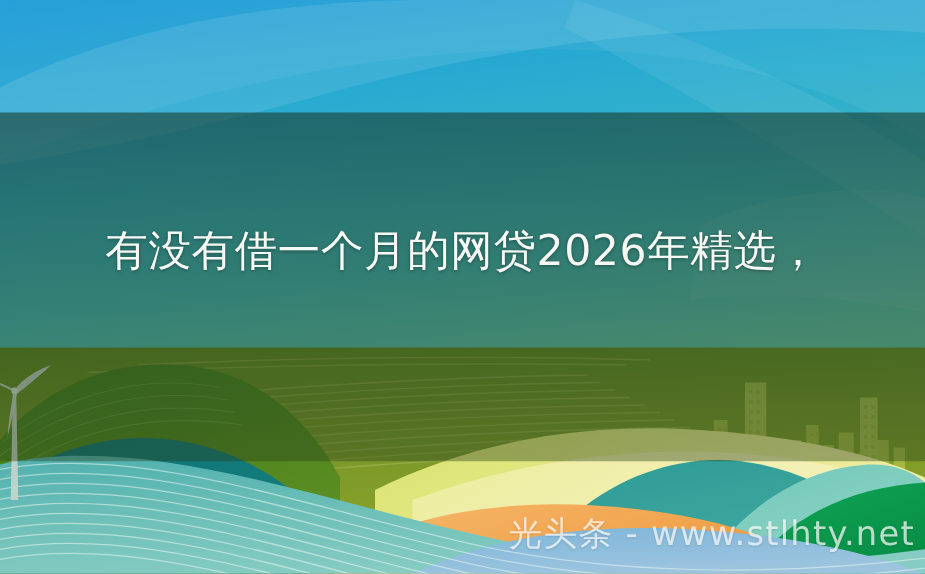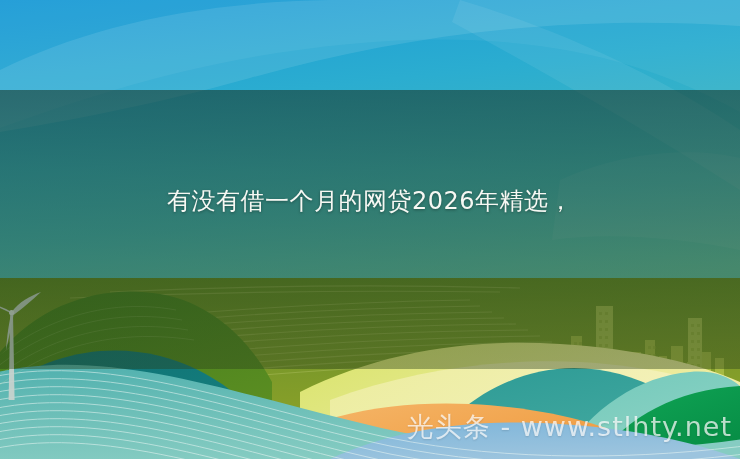--- a/index.html
+++ b/index.html
@@ -23,21 +23,21 @@
        rgba(34,60,30,0.44) 62%,
        rgba(40,62,26,0.40) 100%);
     pointer-events:none;
   }
 
   
   #headline{
     position:absolute;left:0;top:175px;width:740px;
     text-align:center;
     color:#f6f8f3;
-    font-size:24px;
+    font-size:34px;
     line-height:52px;
     letter-spacing:0.5px;
     font-weight:400;
     text-shadow:0 1px 3px rgba(0,0,0,0.35);
     white-space:nowrap;
   }
   #headline .ln{display:block;}
 
   
   #watermark{

